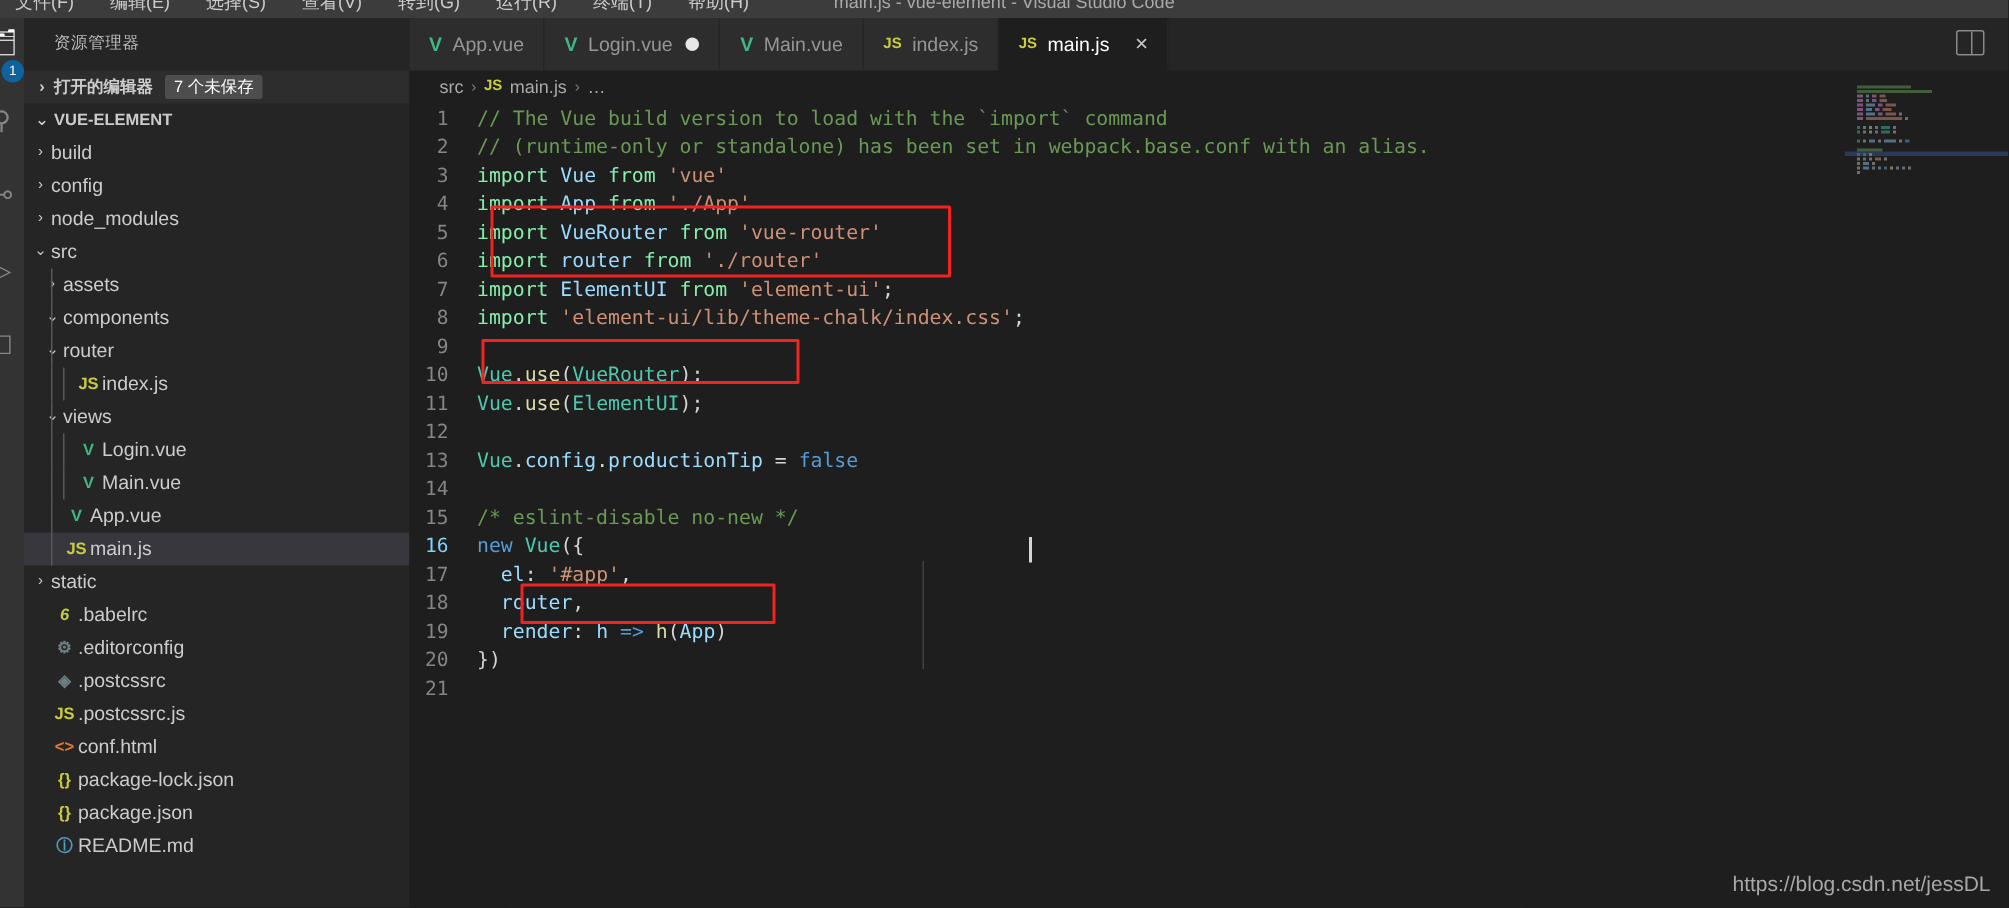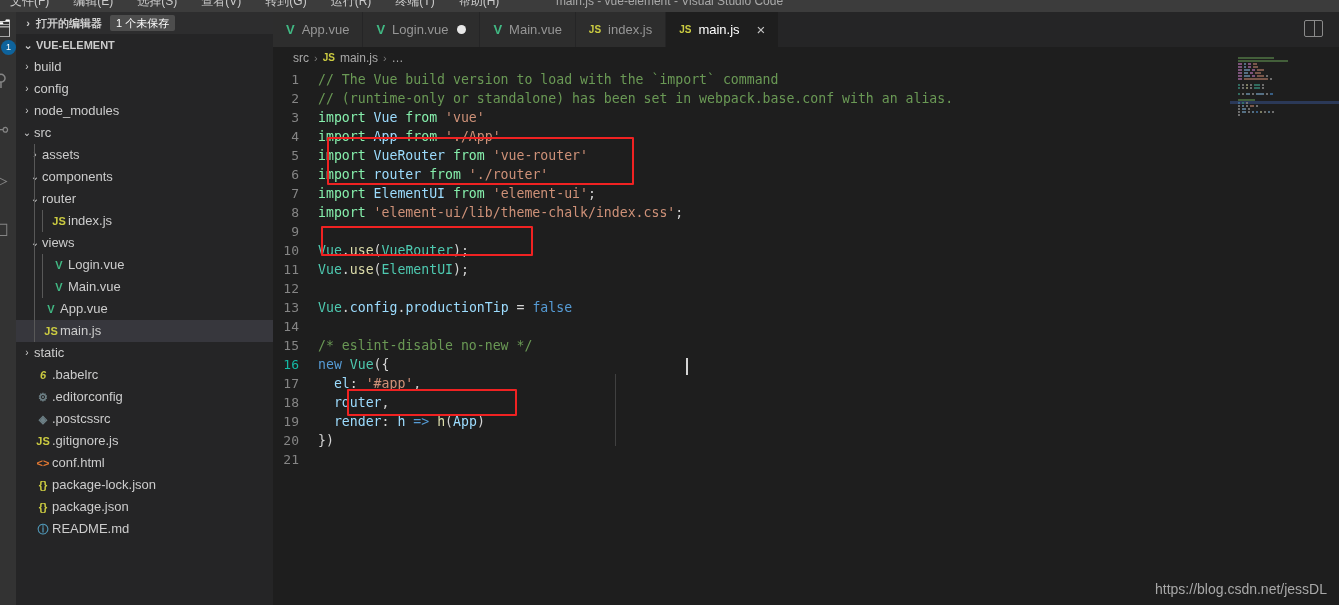--- a/index.html
+++ b/index.html
@@ -136,21 +136,21 @@
   .code {
     font-family: "DejaVu Sans Mono", "Liberation Mono", monospace;
     font-size: 13.2px; line-height: 19px; white-space: pre;
   }
   .cline { height: 19px; display: flex; align-items: flex-start; }
   .lno {
     width: 45px; flex: none; text-align: right; padding-right: 19px;
     color: #858585; font-size: 13px;
     font-family: "DejaVu Sans Mono", "Liberation Mono", monospace;
   }
-  .lno.cur { color: #14b8a6; }
+  .lno.cur { color: #7dd3fc; }
   .ctext { flex: 1; }
 
   
   .t-com  { color: #6A9955; }
   .t-kw   { color: #86efac; }
   .t-var  { color: #9CDCFE; }
   .t-str  { color: #CE9178; }
   .t-fn   { color: #DCDCAA; }
   .t-cls  { color: #4EC9B0; }
   .t-pl   { color: #D4D4D4; }
@@ -203,25 +203,26 @@
   <div class="activitybar">
     <div class="act-icon active" style="top:2px;">🗂</div>
     <div class="act-badge">1</div>
     <div class="act-icon" style="top:54px;">⚲</div>
     <div class="act-icon" style="top:104px;">⚯</div>
     <div class="act-icon" style="top:154px;">▷</div>
     <div class="act-icon" style="top:204px;">☐</div>
   </div>
 
   <div class="sidebar">
+    <div class="sb-title">资源管理器</div>
 
     <div class="section-row open-editors">
       <span class="twisty">›</span>
       <span>打开的编辑器</span>
-      <span class="badge-unsaved">1 个未保存</span>
+      <span class="badge-unsaved">7 个未保存</span>
     </div>
 
     <div class="section-row">
       <span class="twisty">⌄</span>
       <span>VUE-ELEMENT</span>
     </div>
 
     <div class="tree" id="tree">
         <div class="tree-row">
           <span style="flex: 0 0 auto; width: 4px;"></span>
@@ -325,21 +326,21 @@
         <div class="tree-row">
           <span style="flex: 0 0 auto; width: 4px;"></span>
           <span class="arrow"></span>
           <span class="fi git-ico">◈</span>
           <span class="lbl">.postcssrc</span>
         </div>
         <div class="tree-row">
           <span style="flex: 0 0 auto; width: 4px;"></span>
           <span class="arrow"></span>
           <span class="fi js-ico">JS</span>
-          <span class="lbl">.gitignore.js</span>
+          <span class="lbl">.postcssrc.js</span>
         </div>
         <div class="tree-row">
           <span style="flex: 0 0 auto; width: 4px;"></span>
           <span class="arrow"></span>
           <span class="fi html-ico">&lt;&gt;</span>
           <span class="lbl">conf.html</span>
         </div>
         <div class="tree-row">
           <span style="flex: 0 0 auto; width: 4px;"></span>
           <span class="arrow"></span>

